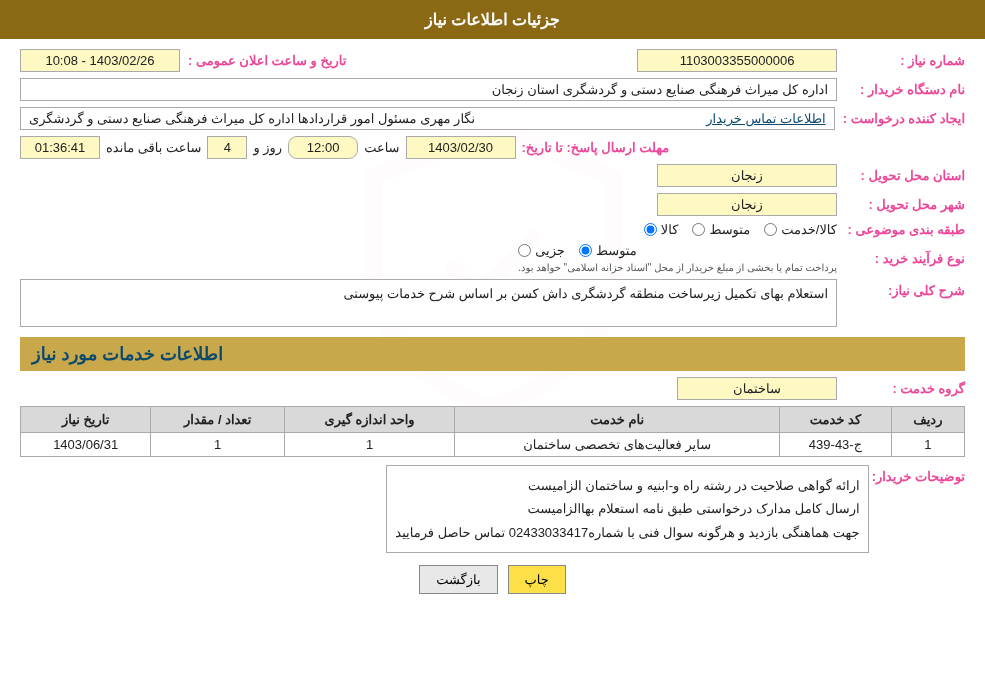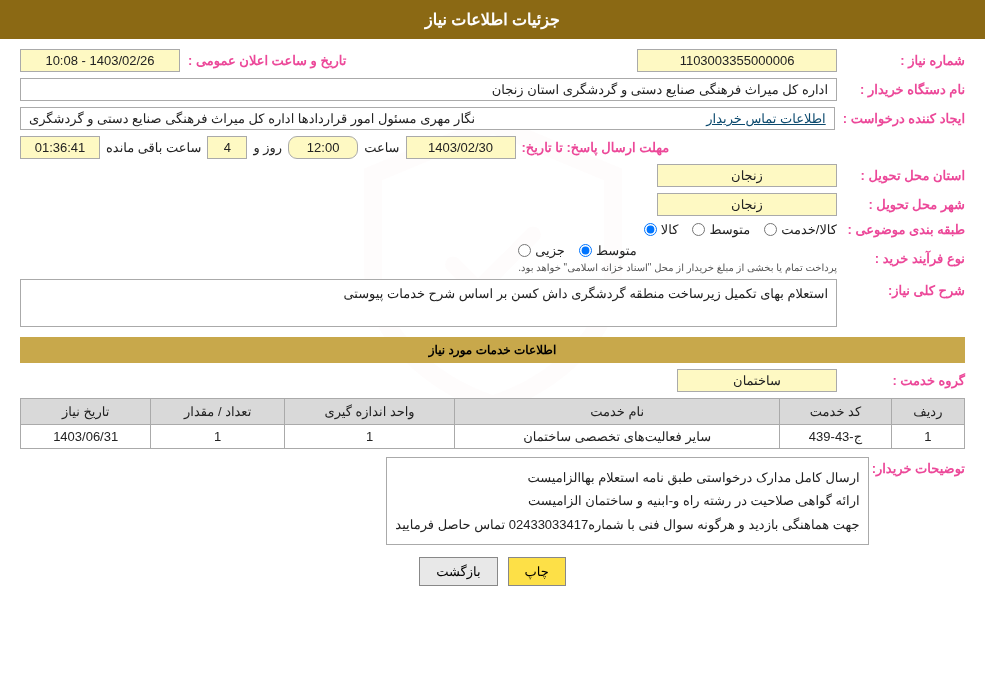--- a/index.html
+++ b/index.html
@@ -55,26 +55,26 @@
       flex: 1;
       text-align: right;
     }
     .link-text {
       color: #0c4a6e;
       cursor: pointer;
       text-decoration: underline;
     }
     .service-section-title {
       background: #c8a84b;
-      color: #000000;
+      color: #0c4a6e;
       font-weight: bold;
       padding: 6px 12px;
       margin: 10px 0 6px 0;
-      font-size: 12px;
-      text-align: center;
+      font-size: 18px;
+      text-align: left;
     }
     .deadline-row {
       display: flex;
       align-items: center;
       gap: 6px;
       justify-content: flex-end;
       margin-bottom: 5px;
     }
     .deadline-row .label { min-width: 180px; }
     .radio-group {
@@ -115,21 +115,21 @@
     .services-table {
       width: 100%;
       border-collapse: collapse;
       margin-bottom: 8px;
     }
     .services-table th {
       background: #d9d9d9;
       border: 1px solid #aaa;
       padding: 5px 8px;
       text-align: center;
-      font-weight: normal;
+      font-weight: bold;
     }
     .services-table td {
       border: 1px solid #aaa;
       padding: 4px 8px;
       text-align: center;
     }
     .buyer-notes {
       border: 1px solid #aaa;
       padding: 8px;
       background: #fff;
@@ -308,22 +308,22 @@
               <td>1</td>
               <td>1</td>
               <td>1403/06/31</td>
             </tr>
           </tbody>
       </table>
 
       <div style="display:flex; align-items:flex-start; gap:3px; justify-content:flex-start; margin-bottom:8px;">
         <span class="label" style="padding-top:4px; min-width:80px;">توضیحات خریدار:</span>
         <div class="buyer-notes" id="buyer-notes-content">
+            <div>ارائه گواهی صلاحیت در رشته راه و-ابنیه و ساختمان الزامیست</div>
             <div>ارسال کامل مدارک درخواستی طبق نامه استعلام بهاالزامیست</div>
-            <div>ارائه گواهی صلاحیت در رشته راه و-ابنیه و ساختمان الزامیست</div>
             <div>جهت هماهنگی بازدید و هرگونه سوال فنی با شماره02433033417 تماس حاصل فرمایید</div>
           </div>
       </div>
 
       <div class="buttons-row">
         <button class="btn btn-print">چاپ</button>
         <button class="btn">بازگشت</button>
       </div>
     </div>
   </div>

